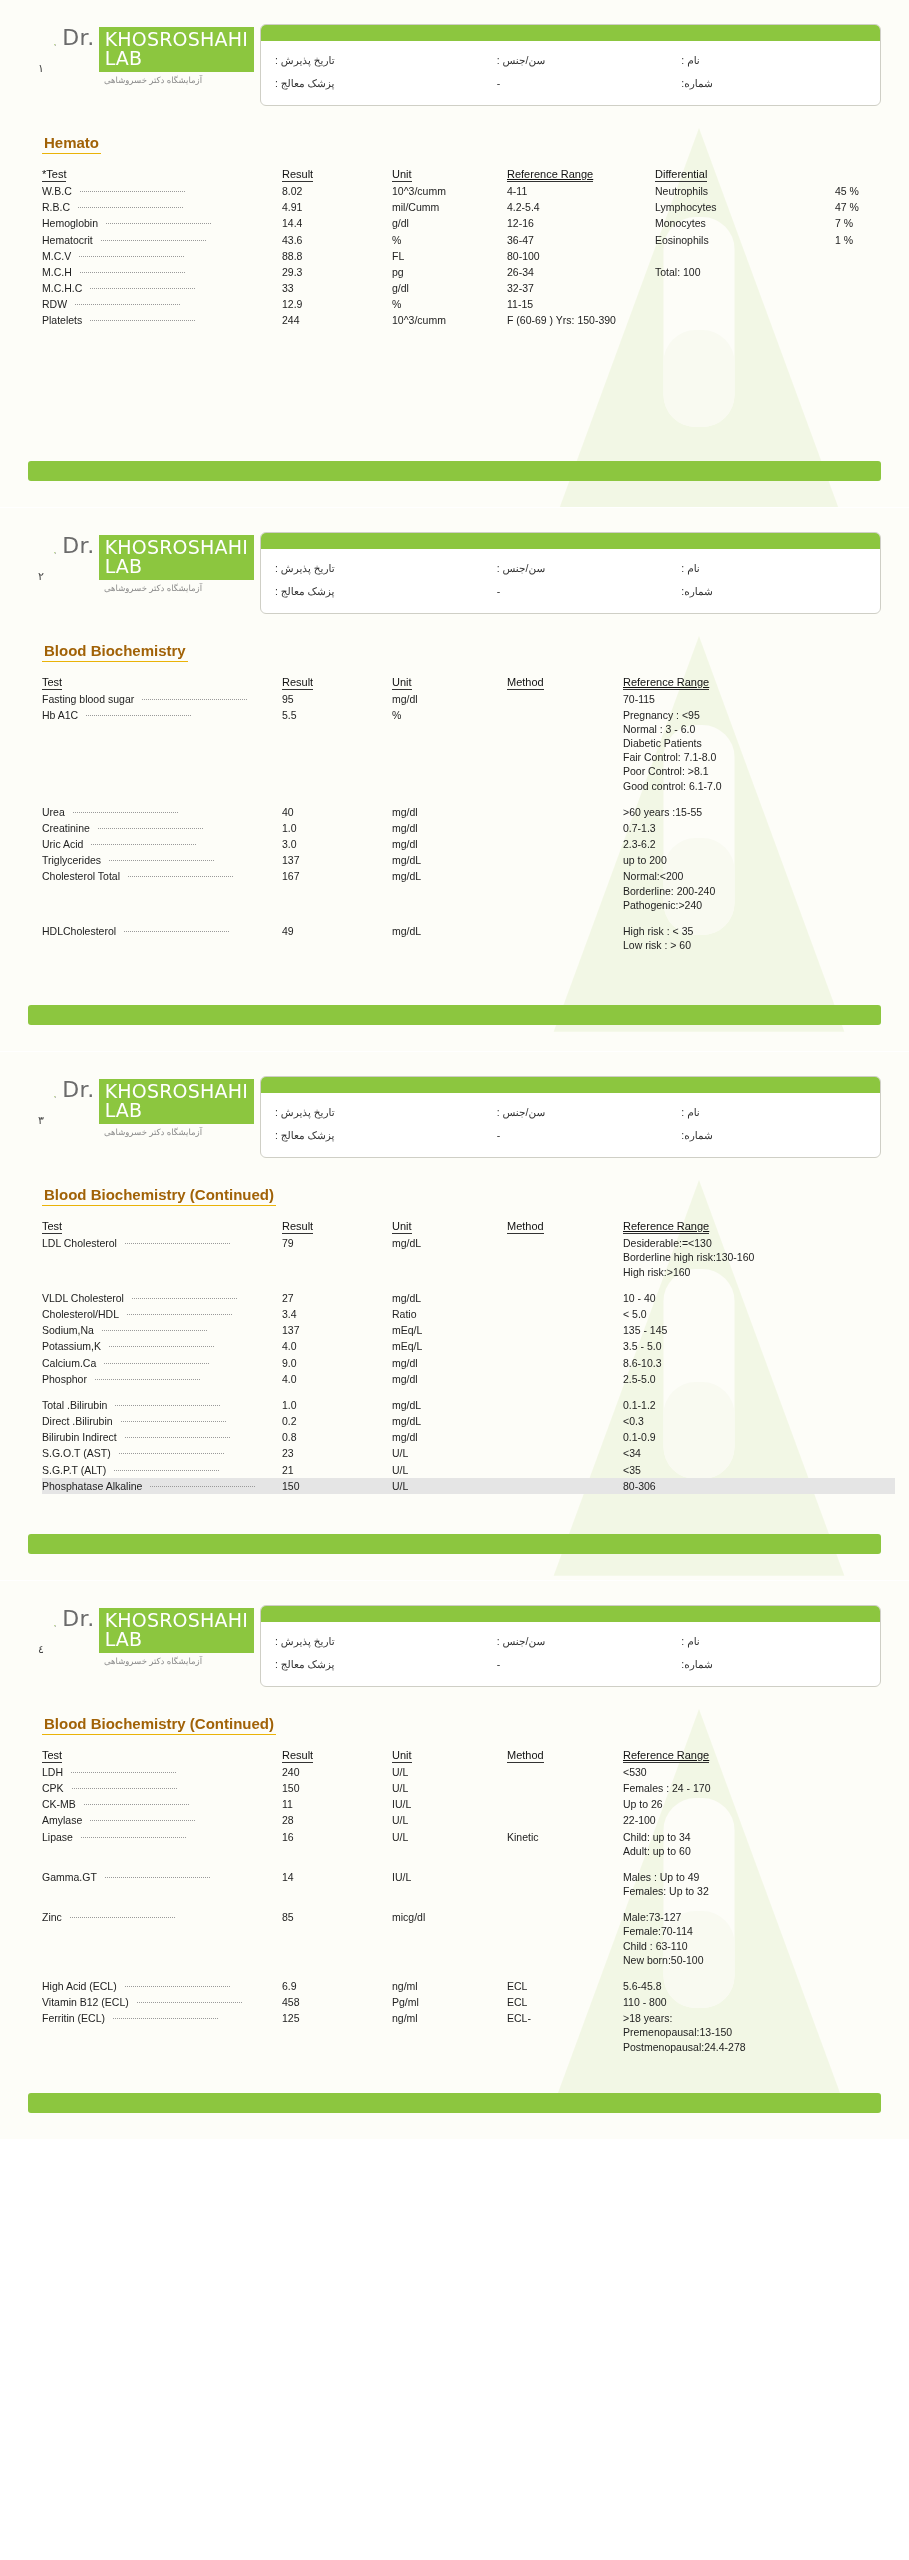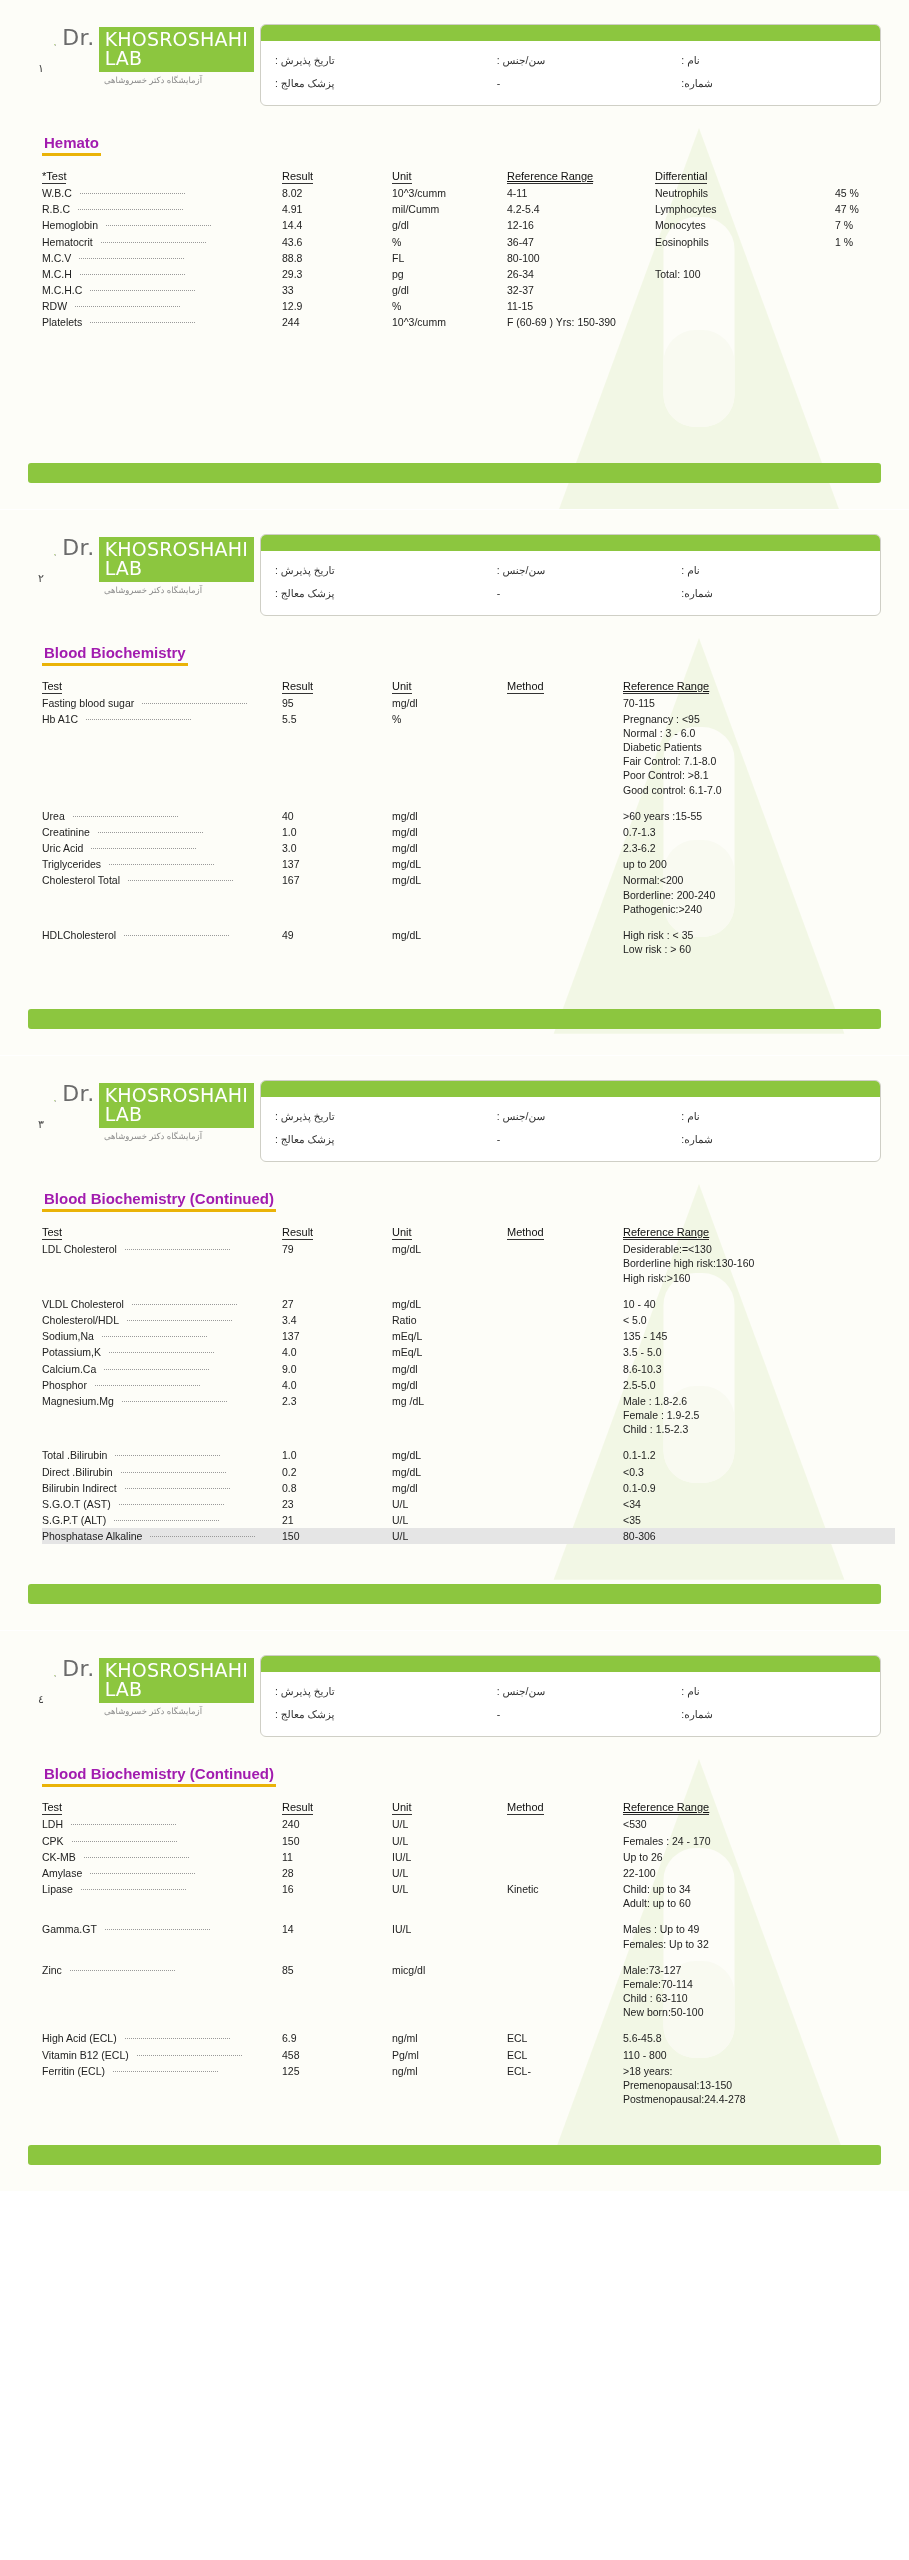--- a/index.html
+++ b/index.html
@@ -126,22 +126,22 @@
 
   
   .section {
     position: relative;
     z-index: 2;
     padding: 0 28px;
   }
   .section-title {
     font-size: 15px;
     font-weight: bold;
-    color: #a21caf;
-    border-bottom: 3px solid #eab308;
+    color: #a16207;
+    border-bottom: 1px solid #eab308;
     display: inline-block;
     padding: 0 2px 2px 2px;
     margin: 22px 0 14px 14px;
   }
   table.labtable {
     width: 100%;
     border-collapse: collapse;
     font-size: 10.5px;
     color: #222;
     margin-left: 14px;
@@ -592,29 +592,20 @@
             <td></td>
             <td class="multiline">8.6-10.3</td>
           </tr>
           <tr>
             <td><span class="testname">Phosphor</span><span class="dotfill"></span></td>
             <td>4.0</td>
             <td>mg/dl</td>
             <td></td>
             <td class="multiline">2.5-5.0</td>
           </tr>
-          <tr>
-            <td><span class="testname">Magnesium.Mg</span><span class="dotfill"></span></td>
-            <td>2.3</td>
-            <td>mg /dL</td>
-            <td></td>
-            <td class="multiline">Male : 1.8-2.6
-Female : 1.9-2.5
-Child : 1.5-2.3</td>
-          </tr>
           <tr class="spacer-row">
               <td colspan="5"></td>
             </tr>
           <tr>
             <td><span class="testname">Total .Bilirubin</span><span class="dotfill"></span></td>
             <td>1.0</td>
             <td>mg/dL</td>
             <td></td>
             <td class="multiline">0.1-1.2</td>
           </tr>

